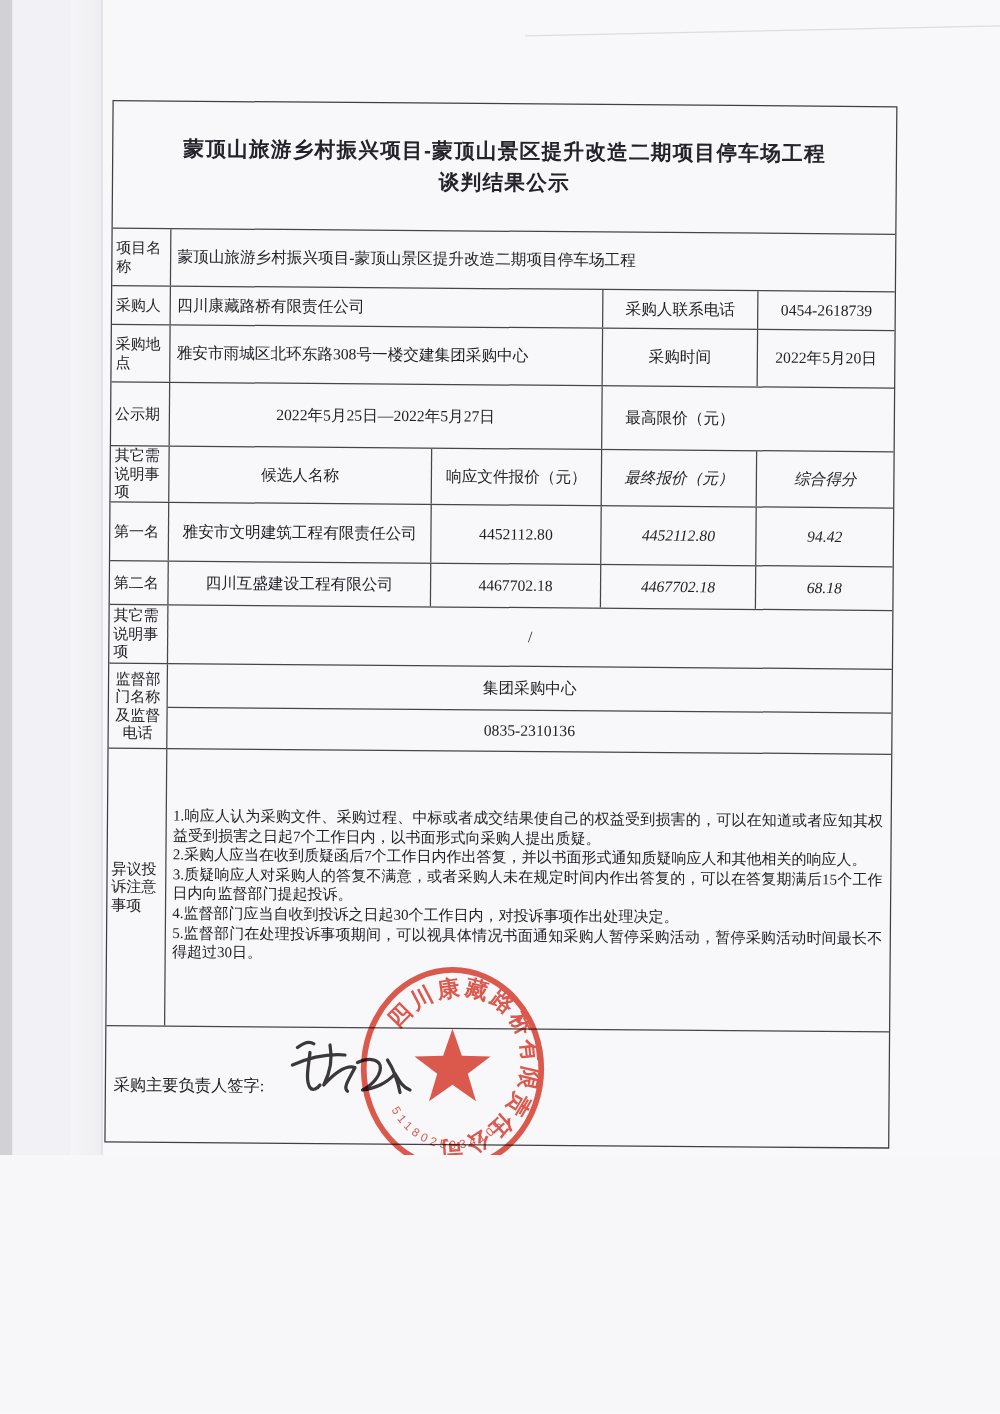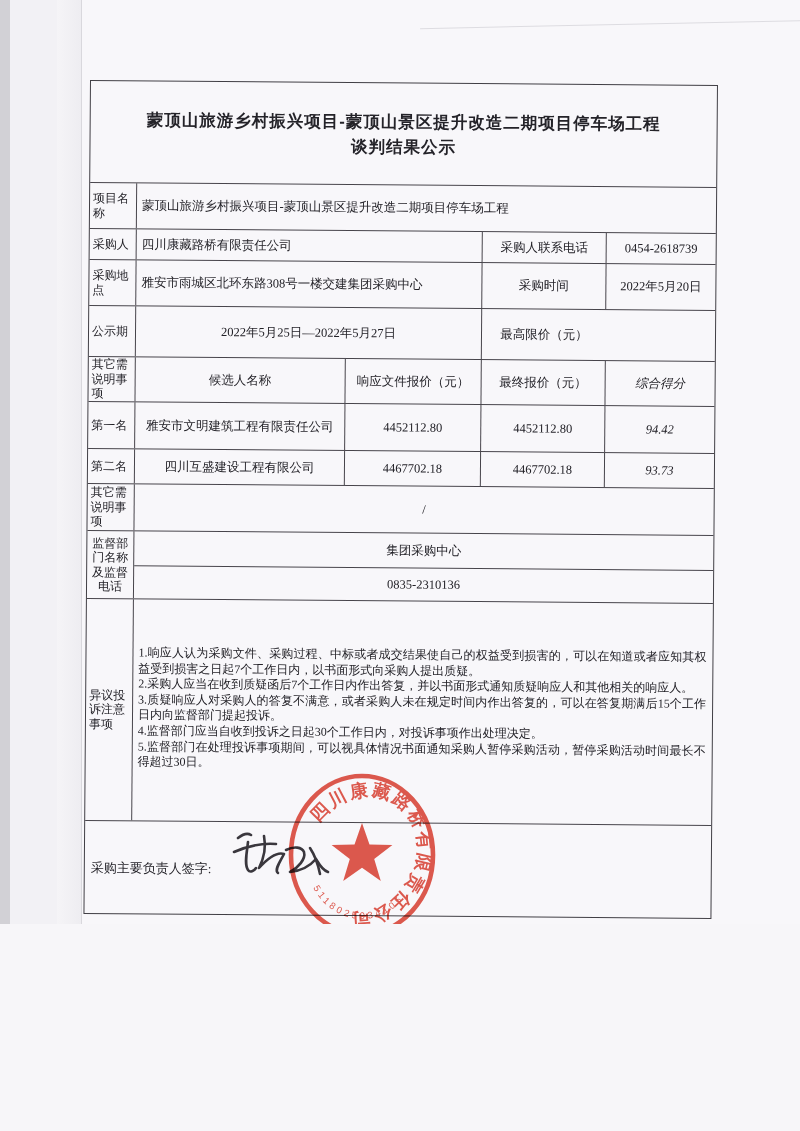--- a/index.html
+++ b/index.html
@@ -31,21 +31,21 @@
     display:flex;align-items:center;
     box-sizing:border-box;
     padding:2px 5px;
     font-size:12.5px;line-height:15px;
   }
   .cell:last-child{border-right:none;}
   .center{justify-content:center;text-align:center;}
   .w-label{flex:0 0 47px;}
   .w-name{flex:0 0 210px;}
   .w-doc{flex:0 0 136px;}
-  .w-final{flex:0 0 124px;}
+  .w-final{flex:0 0 124px;font-style:italic;}
   .w-score{flex:1 1 auto;font-style:italic;}
   .w-main4{flex:0 0 346px;}
   .w-c3{flex:0 0 124px;text-align:right;}
   .w-wide{flex:1 1 auto;}
   .lbl{font-size:12px;line-height:14.5px;padding:2px 3px;}
 
   .h-title{height:101px;}
   .h-a{height:45px;} .h-b{height:30px;} .h-c{height:45px;} .h-d{height:50px;}
   .h-e{height:44px;} .h-f{height:46px;} .h-g{height:34px;} .h-h{height:46px;}
   .h-sup{height:67px;} .h-obj{height:221px;} .h-sign{height:92px;}
@@ -129,21 +129,21 @@
       <div class="cell center w-doc">4452112.80</div>
       <div class="cell center w-final">4452112.80</div>
       <div class="cell center w-score">94.42</div>
     </div>
 
     <div class="trow h-g">
       <div class="cell lbl w-label">第二名</div>
       <div class="cell center w-name">四川互盛建设工程有限公司</div>
       <div class="cell center w-doc">4467702.18</div>
       <div class="cell center w-final">4467702.18</div>
-      <div class="cell center w-score">93.73</div>
+      <div class="cell center w-score">68.18</div>
     </div>
 
     <div class="trow h-h">
       <div class="cell lbl w-label">其它需说明事项</div>
       <div class="cell center w-wide">/</div>
     </div>
 
     <div class="trow h-sup">
       <div class="cell lbl center w-label">监督部门名称及监督电话</div>
       <div class="sup-right">

